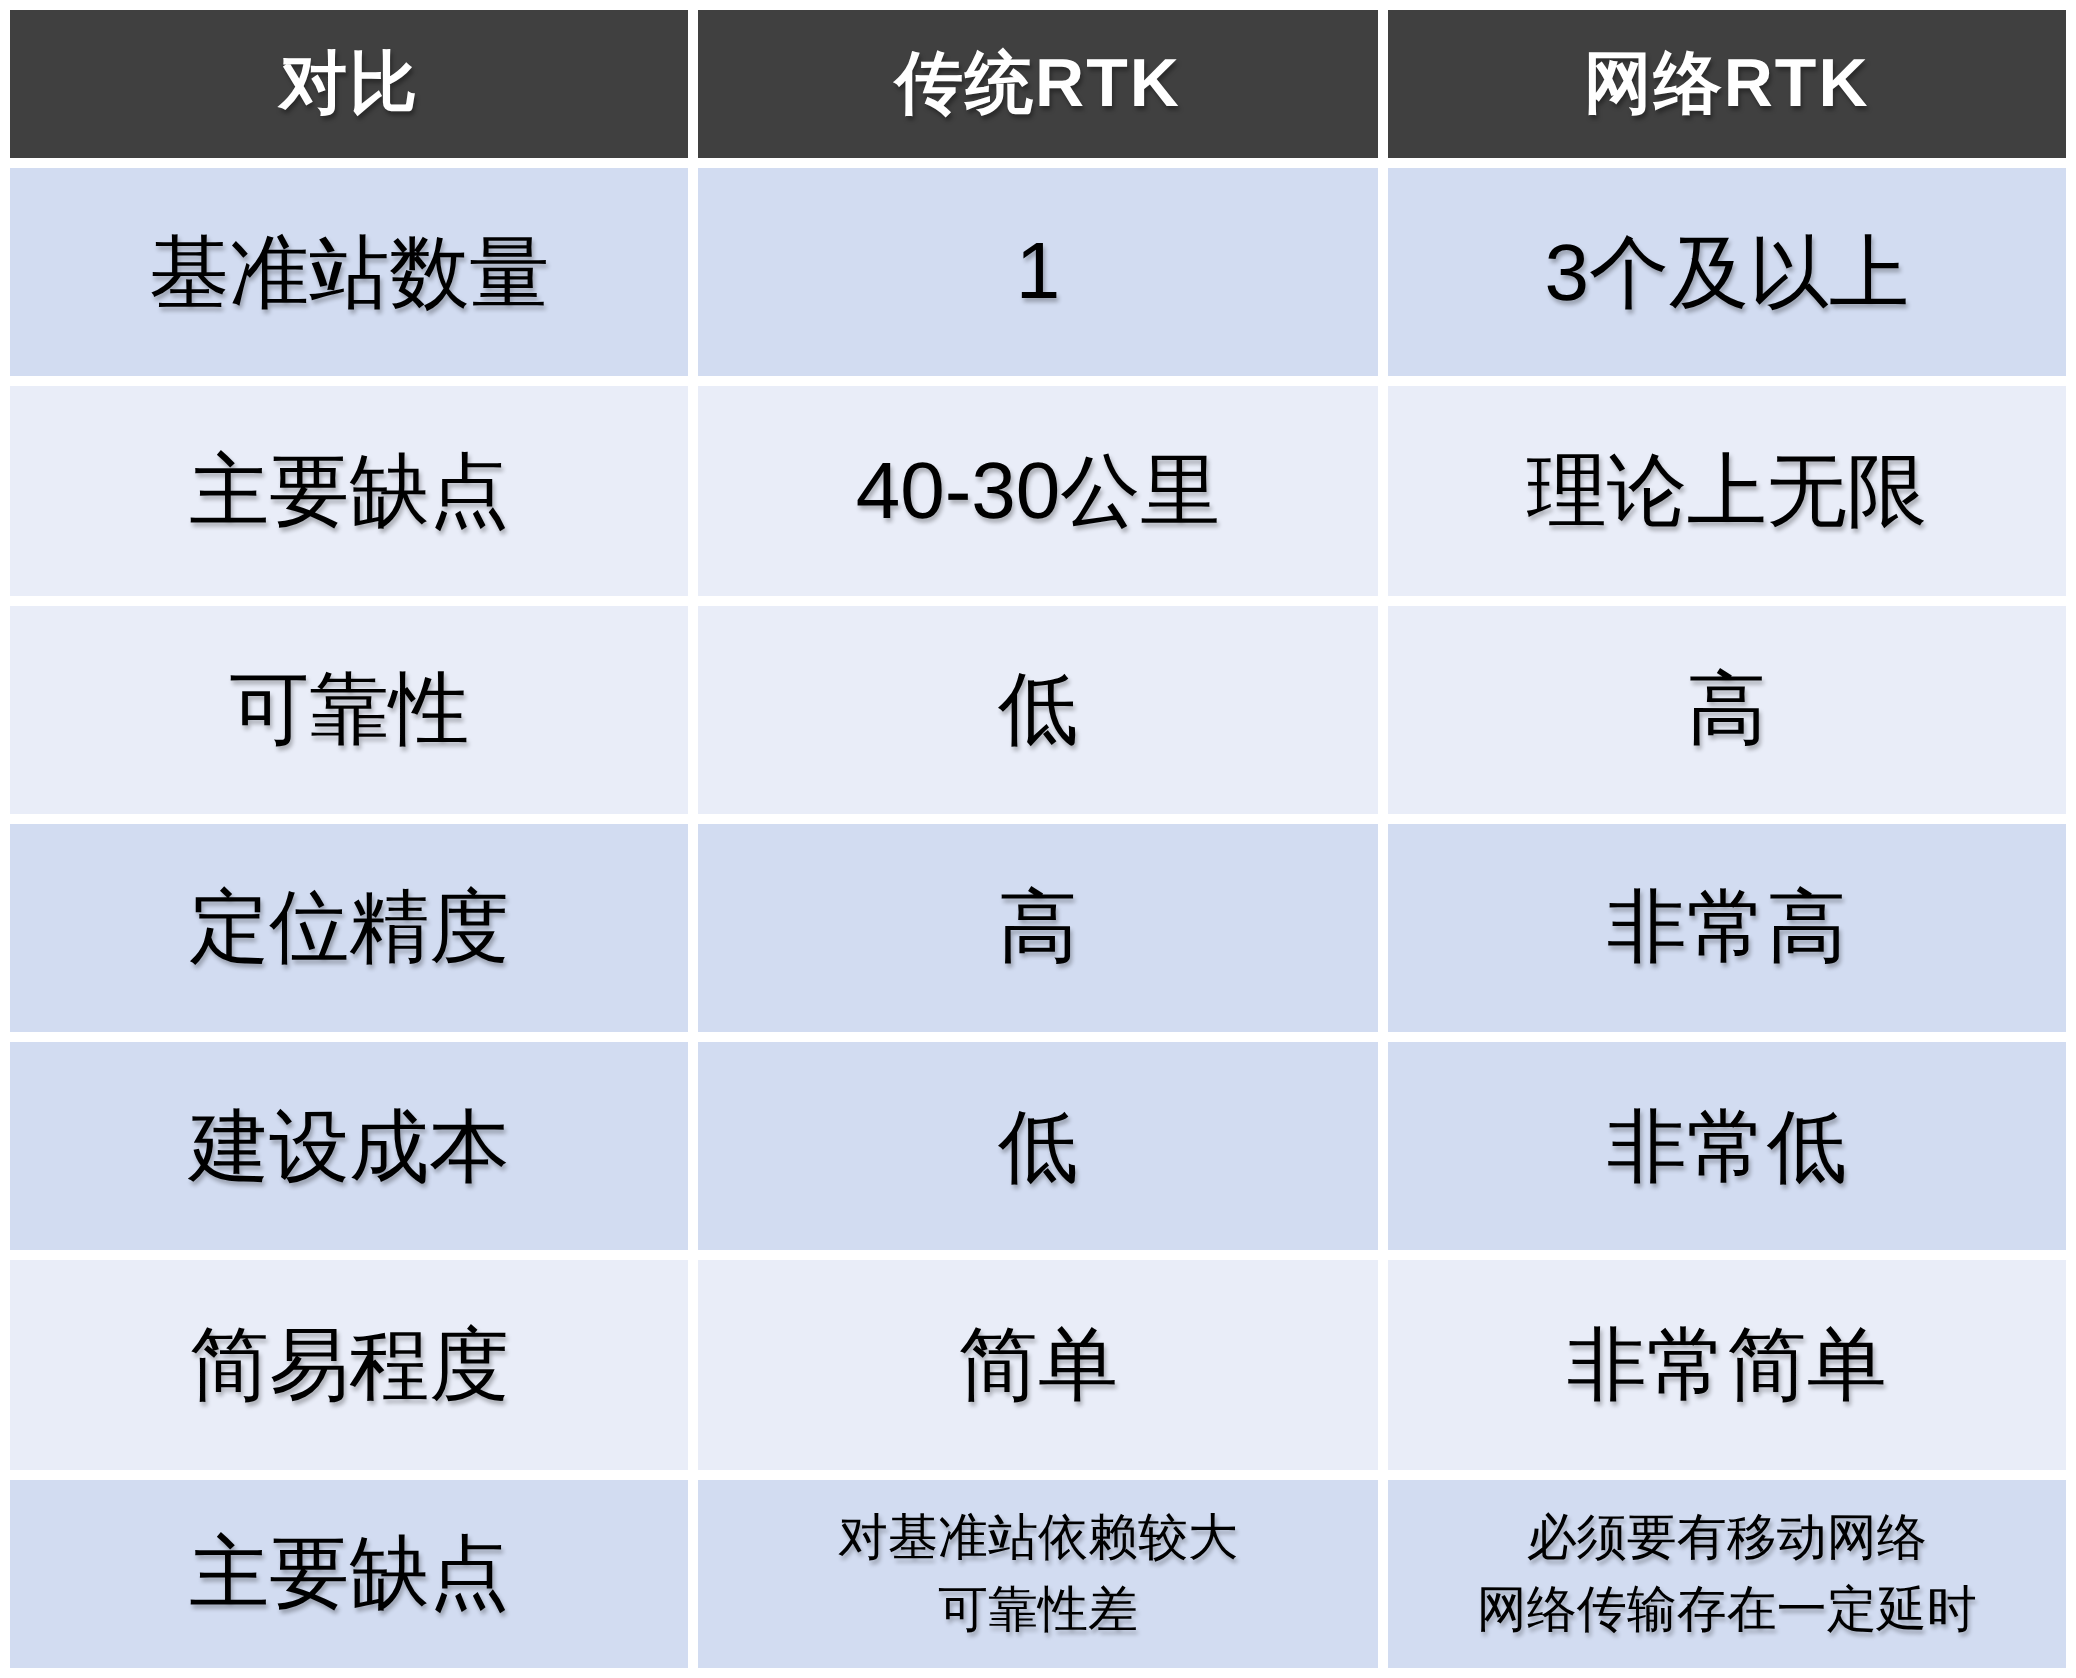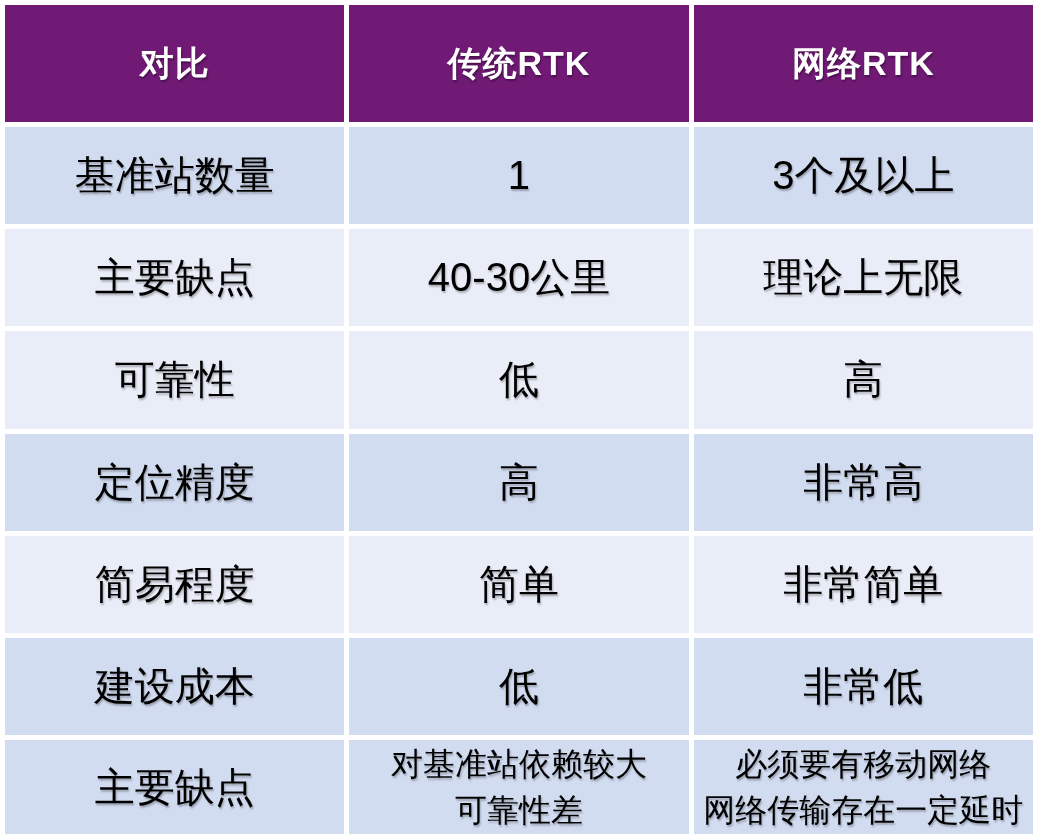--- a/index.html
+++ b/index.html
@@ -23,46 +23,45 @@
   }
   table.cmp th,
   table.cmp td {
     text-align: center;
     vertical-align: middle;
     white-space: pre-line;
     padding: 0 8px;
     overflow: hidden;
   }
   tr.header-row th {
-    background: #701a75;
+    background: #404040;
     color: #FFFFFF;
     font-size: 34px;
     font-weight: 700;
-    height: 117px;
+    height: 74px;
     text-shadow: 1px 2px 2px rgba(0,0,0,0.35);
     letter-spacing: 1px;
   }
   tr.body-row {
     height: 96px;
   }
   tr.last-row {
     height: 87px;
   }
   tr.body-row td,
   tr.last-row td {
     font-size: 40px;
     color: #000000;
     text-shadow: 1px 2px 2px rgba(0,0,0,0.28);
   }
   tr.odd td  { background: #D2DCF1; }
   tr.even td { background: #E9EDF8; }
   tr.last-row td.value-cell {
-    font-size: 32px;
+    font-size: 25px;
     line-height: 1.45;
-    font-family: Liberation Serif, serif;
   }
 </style>
 </head>
 <body>
 
 <table class="cmp">
   <thead>
     <tr class="header-row">
       <th>对比</th>
       <th>传统RTK</th>
@@ -83,29 +82,29 @@
     <tr class="body-row even">
       <td class="label-cell">可靠性</td>
       <td class="value-cell">低</td>
       <td class="value-cell">高</td>
     </tr>
     <tr class="body-row odd">
       <td class="label-cell">定位精度</td>
       <td class="value-cell">高</td>
       <td class="value-cell">非常高</td>
     </tr>
+    <tr class="body-row odd">
+      <td class="label-cell">建设成本</td>
+      <td class="value-cell">低</td>
+      <td class="value-cell">非常低</td>
+    </tr>
     <tr class="body-row even">
       <td class="label-cell">简易程度</td>
       <td class="value-cell">简单</td>
       <td class="value-cell">非常简单</td>
-    </tr>
-    <tr class="body-row odd">
-      <td class="label-cell">建设成本</td>
-      <td class="value-cell">低</td>
-      <td class="value-cell">非常低</td>
     </tr>
     <tr class="last-row odd">
       <td class="label-cell">主要缺点</td>
       <td class="value-cell">对基准站依赖较大
 可靠性差</td>
       <td class="value-cell">必须要有移动网络
 网络传输存在一定延时</td>
     </tr>
   </tbody>
 </table>

